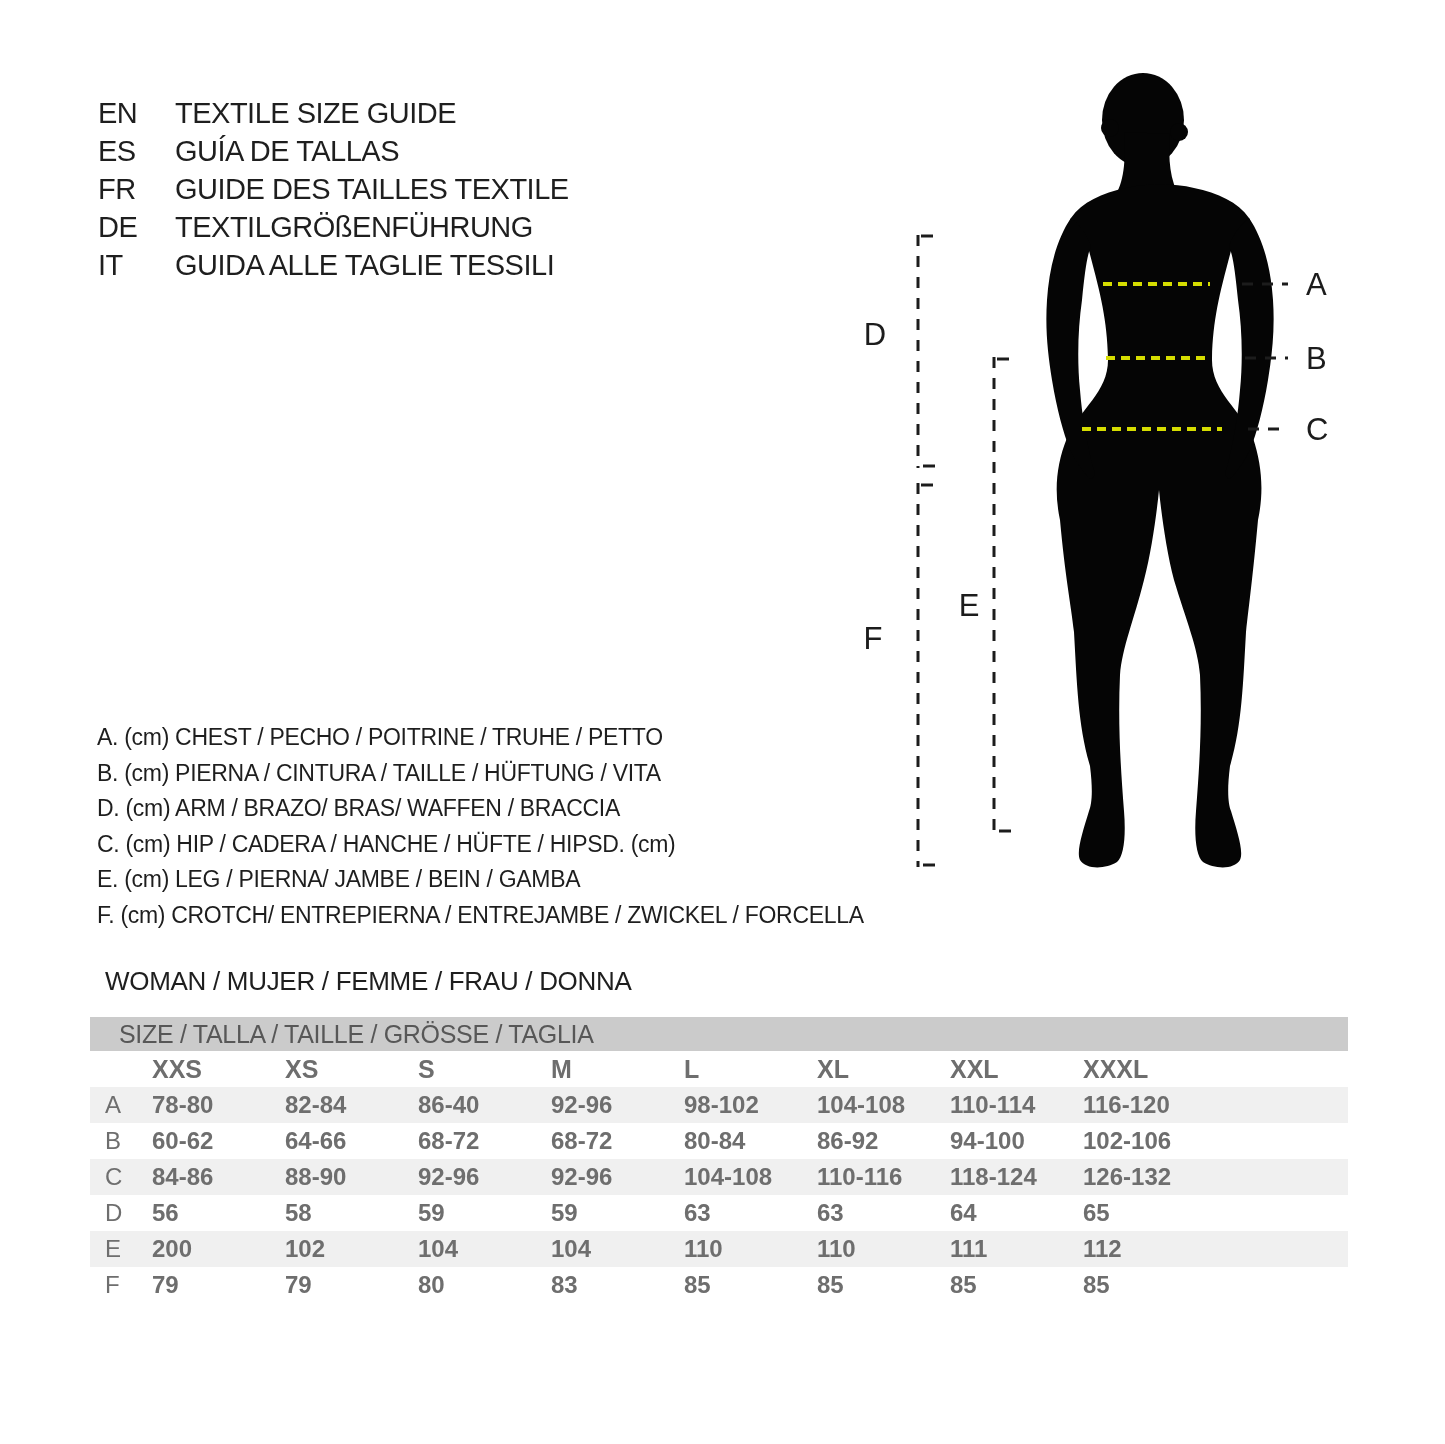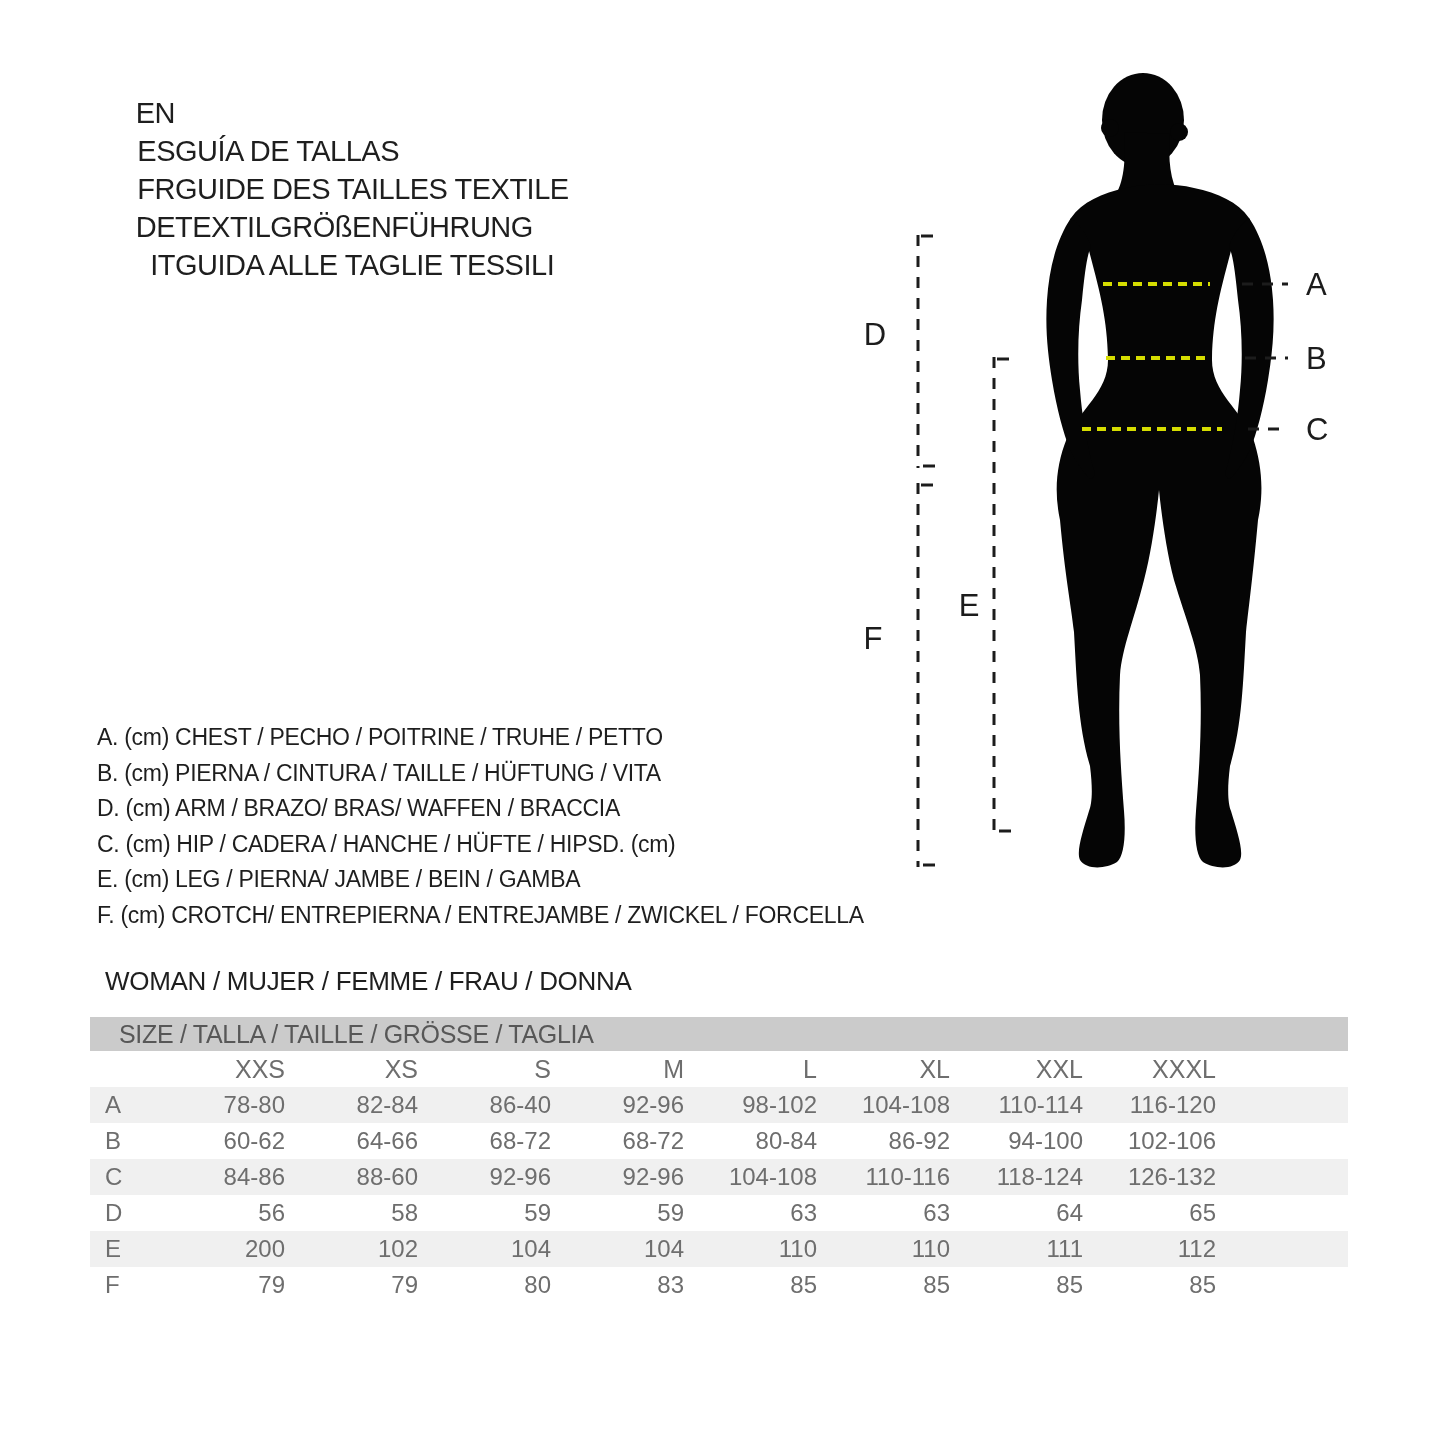--- a/index.html
+++ b/index.html
@@ -1,55 +1,56 @@
 <!DOCTYPE html>
 <html><head>
 <meta charset="utf-8">
 <style>
   html,body{margin:0;padding:0;background:#ffffff;}
   #canvas{
     position:relative;width:1445px;height:1444px;background:#ffffff;overflow:hidden;
     font-family:"Liberation Sans","DejaVu Sans",sans-serif;color:#1e1e1e;
   }
   
-  .lang-block{position:absolute;left:98px;top:94px;text-align:right;}
+  .lang-block{position:absolute;left:98px;top:94px;}
   .lang-row{display:flex;height:38px;line-height:38px;font-size:29px;letter-spacing:-0.5px;}
   .lang-code{width:77px;flex:0 0 77px;}
   .lang-title{white-space:nowrap;}
   
   .legend-block{position:absolute;left:97px;top:720px;}
   .legend-line{height:35.5px;line-height:35.5px;font-size:23px;letter-spacing:-0.3px;white-space:nowrap;}
   
   .gender-title{position:absolute;left:105px;top:966px;font-size:26px;letter-spacing:-0.3px;}
   
   .size-table{position:absolute;left:90px;top:1017px;width:1258px;}
   .table-titlebar{
     height:34px;line-height:34px;background:#cbcbcb;color:#575757;
     font-size:25px;padding-left:29px;letter-spacing:-0.3px;box-sizing:border-box;
   }
   .t-row{
     display:grid;grid-template-columns:62px repeat(8,133px) 1fr;
     height:36px;align-items:center;color:#6e6e6e;font-size:24px;
   }
   .t-row.striped{background:#f0f0f0;}
   .t-row .rowlabel{padding-left:15px;text-align:left;}
-  .t-row .cell{text-align:right;}
+  .t-row .cell{text-align:left;font-weight:bold;}
   .t-row.sizes-row .cell{font-size:25px;}
   
   .figure-svg{position:absolute;left:830px;top:60px;width:510px;height:840px;}
   .fig-label{font-family:"Liberation Sans","DejaVu Sans",sans-serif;font-size:31px;fill:#1c1c1c;}
 </style>
 </head>
 <body>
 
 <div id="canvas">
 
   <div class="lang-block">
     <div class="lang-row">
       <span class="lang-code">EN</span>
+      <span class="lang-title">TEXTILE SIZE GUIDE</span>
     </div>
     <div class="lang-row">
       <span class="lang-code">ES</span>
       <span class="lang-title">GUÍA DE TALLAS</span>
     </div>
     <div class="lang-row">
       <span class="lang-code">FR</span>
       <span class="lang-title">GUIDE DES TAILLES TEXTILE</span>
     </div>
     <div class="lang-row">
@@ -201,21 +202,21 @@
       <div class="cell">80-84</div>
       <div class="cell">86-92</div>
       <div class="cell">94-100</div>
       <div class="cell">102-106</div>
       <div></div>
     </div>
 
     <div class="t-row striped">
       <div class="rowlabel">C</div>
       <div class="cell">84-86</div>
-      <div class="cell">88-60</div>
+      <div class="cell">88-90</div>
       <div class="cell">92-96</div>
       <div class="cell">92-96</div>
       <div class="cell">104-108</div>
       <div class="cell">110-116</div>
       <div class="cell">118-124</div>
       <div class="cell">126-132</div>
       <div></div>
     </div>
 
     <div class="t-row">

